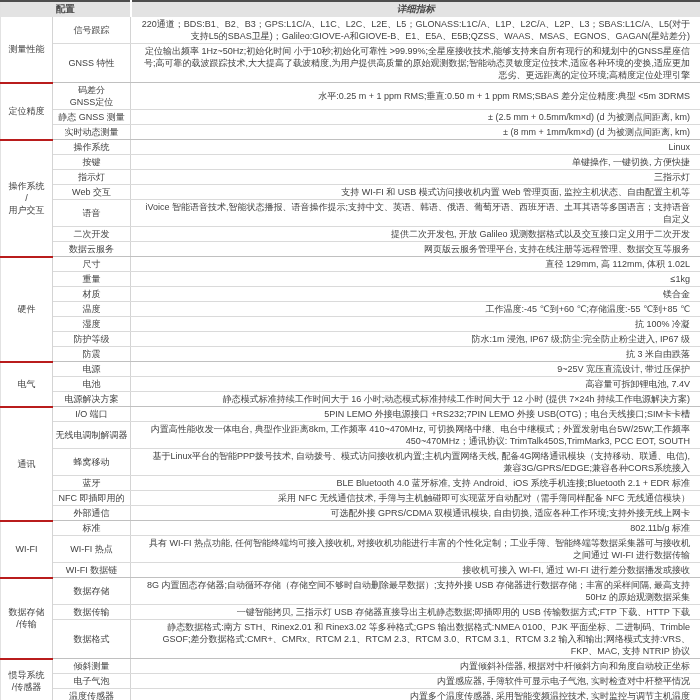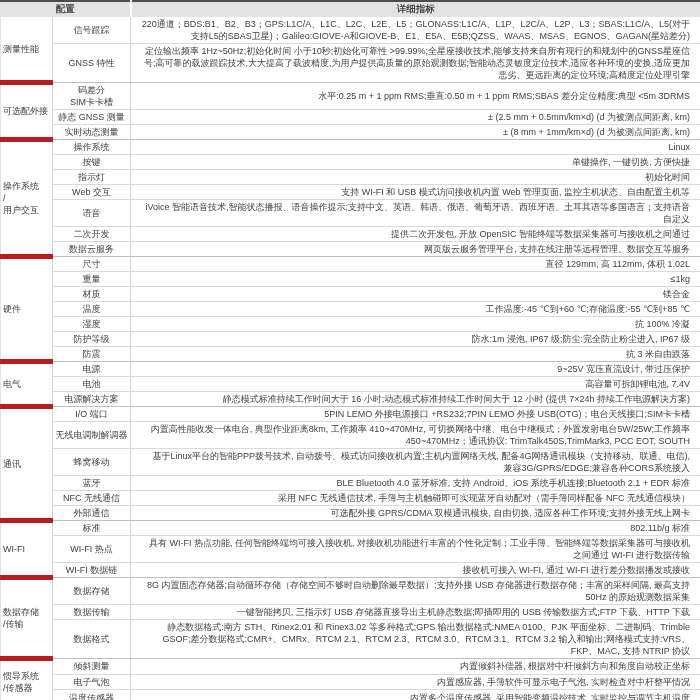--- a/index.html
+++ b/index.html
@@ -23,34 +23,34 @@
   th {
     background: #e3e3e3;
     color: #4a4a4a;
     font-size: 9.5px;
     font-weight: bold;
     height: 15px;
     padding: 1px 2px;
     text-align: center;
     vertical-align: middle;
   }
-  th.detail-head { border-left: 2px solid #ffffff; }
+  th.detail-head { border-left: 2px solid #ffffff; font-style: italic; }
 
   td {
     font-size: 9px;
     line-height: 12px;
     vertical-align: middle;
     border-bottom: 1px solid #dadada;
   }
   td.cat {
-    text-align: left;
+    text-align: center;
     white-space: pre-line;
     color: #3f3f3f;
     border-right: 1px solid #d4d4d4;
-    border-bottom: 5px solid #b91c1c;
+    border-bottom: 2px solid #b91c1c;
     padding: 9px 2px;
   }
   td.label {
     text-align: center;
     white-space: pre-line;
     color: #3f3f3f;
     padding: 1px 2px;
     border-right: 1px solid #d4d4d4;
     margin-top: 31px;
   }
@@ -82,23 +82,23 @@
       <td class="cat" rowspan="2">测量性能</td>
       <td class="label">信号跟踪</td>
       <td class="detail">220通道；BDS:B1、B2、B3；GPS:L1C/A、L1C、L2C、L2E、L5；GLONASS:L1C/A、L1P、L2C/A、L2P、L3；SBAS:L1C/A、L5(对于支持L5的SBAS卫星)；Galileo:GIOVE-A和GIOVE-B、E1、E5A、E5B;QZSS、WAAS、MSAS、EGNOS、GAGAN(星站差分)</td>
     </tr>
     <tr class="group-end">
       <td class="label">GNSS 特性</td>
       <td class="detail">定位输出频率 1Hz~50Hz;初始化时间 小于10秒;初始化可靠性 &gt;99.99%;全星座接收技术,能够支持来自所有现行的和规划中的GNSS星座信号;高可靠的载波跟踪技术,大大提高了载波精度,为用户提供高质量的原始观测数据;智能动态灵敏度定位技术,适应各种环境的变换,适应更加恶劣、更远距离的定位环境;高精度定位处理引擎</td>
     </tr>
 
     <tr>
-      <td class="cat" rowspan="3">可选配外接</td>
+      <td class="cat" rowspan="3">定位精度</td>
       <td class="label">码差分
-SIM卡卡槽</td>
+GNSS定位</td>
       <td class="detail">水平:0.25 m + 1 ppm RMS;垂直:0.50 m + 1 ppm RMS;SBAS 差分定位精度:典型 &lt;5m 3DRMS</td>
     </tr>
     <tr>
       <td class="label">静态 GNSS 测量</td>
       <td class="detail">± (2.5 mm +  0.5mm/km×d) (d 为被测点间距离, km)</td>
     </tr>
     <tr class="group-end">
       <td class="label">实时动态测量</td>
       <td class="detail">± (8 mm + 1mm/km×d) (d 为被测点间距离, km)</td>
     </tr>
@@ -109,33 +109,33 @@
 用户交互</td>
       <td class="label">操作系统</td>
       <td class="detail">Linux</td>
     </tr>
     <tr>
       <td class="label">按键</td>
       <td class="detail">单键操作, 一键切换, 方便快捷</td>
     </tr>
     <tr>
       <td class="label">指示灯</td>
-      <td class="detail">初始化时间</td>
+      <td class="detail">三指示灯</td>
     </tr>
     <tr>
       <td class="label">Web 交互</td>
       <td class="detail">支持 WI-FI 和 USB 模式访问接收机内置 Web 管理页面, 监控主机状态、自由配置主机等</td>
     </tr>
     <tr>
       <td class="label">语音</td>
       <td class="detail">iVoice 智能语音技术,智能状态播报、语音操作提示;支持中文、英语、韩语、俄语、葡萄牙语、西班牙语、土耳其语等多国语言；支持语音自定义</td>
     </tr>
     <tr>
       <td class="label">二次开发</td>
-      <td class="detail">提供二次开发包, 开放 OpenSIC 智能终端等数据采集器可与接收机之间通过</td>
+      <td class="detail">提供二次开发包, 开放 Galileo 观测数据格式以及交互接口定义用于二次开发</td>
     </tr>
     <tr class="group-end">
       <td class="label">数据云服务</td>
       <td class="detail">网页版云服务管理平台, 支持在线注册等远程管理、数据交互等服务</td>
     </tr>
 
     <tr>
       <td class="cat" rowspan="7">硬件</td>
       <td class="label">尺寸</td>
       <td class="detail">直径 129mm, 高 112mm, 体积 1.02L</td>
@@ -190,21 +190,21 @@
     </tr>
     <tr>
       <td class="label">蜂窝移动</td>
       <td class="detail">基于Linux平台的智能PPP拨号技术, 自动拨号、模式访问接收机内置;主机内置网络天线, 配备4G网络通讯模块（支持移动、联通、电信), 兼容3G/GPRS/EDGE;兼容各种CORS系统接入</td>
     </tr>
     <tr>
       <td class="label">蓝牙</td>
       <td class="detail">BLE Bluetooth 4.0 蓝牙标准, 支持 Android、iOS 系统手机连接;Bluetooth 2.1 + EDR 标准</td>
     </tr>
     <tr>
-      <td class="label">NFC 无线通信</td>
+      <td class="label">NFC 即插即用的</td>
       <td class="detail">采用 NFC 无线通信技术, 手簿与主机触碰即可实现蓝牙自动配对（需手簿同样配备 NFC 无线通信模块）</td>
     </tr>
     <tr class="group-end">
       <td class="label">外部通信</td>
       <td class="detail">可选配外接 GPRS/CDMA 双模通讯模块, 自由切换, 适应各种工作环境;支持外接无线上网卡</td>
     </tr>
 
     <tr>
       <td class="cat" rowspan="3">WI-FI</td>
       <td class="label">标准</td>

